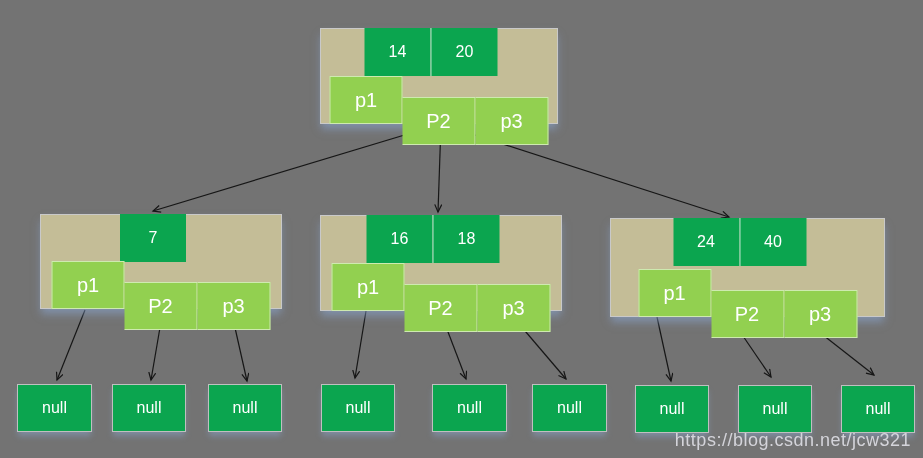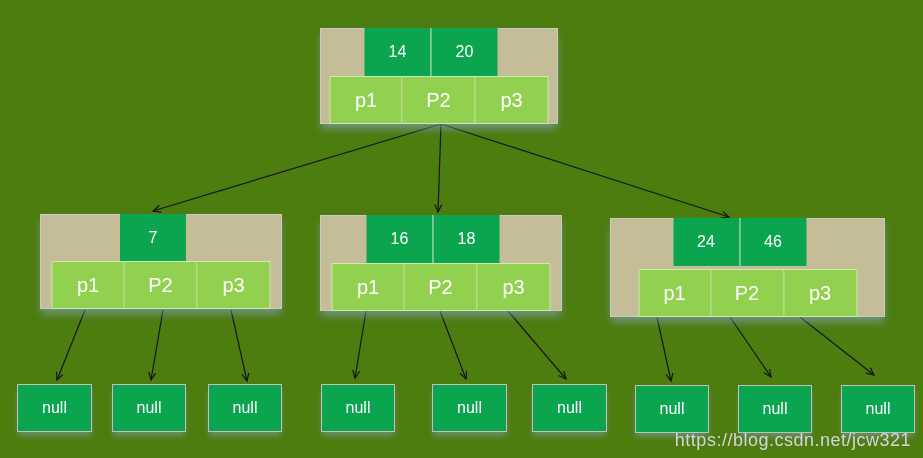--- a/index.html
+++ b/index.html
@@ -1,19 +1,19 @@
 <!DOCTYPE html>
 <html><head>
 <meta charset="utf-8">
 <style>
   html,body{margin:0;padding:0;background:#ffffff;}
   #canvas{
     position:relative;
     width:923px;height:458px;
-    background:#4d7c0f;
+    background:#737373;
     font-family:"Liberation Sans", sans-serif;
     overflow:hidden;
   }
   .bnode{
     position:absolute;
     background:#c4bd97;
     border:1px solid #c9c9c9;
     box-shadow:0 6px 8px -1px rgba(140,170,215,.55);
     box-sizing:border-box;
   }
@@ -35,21 +35,21 @@
     display:flex;height:48px;
   }
   .ptr{
     width:73px;height:100%;
     background:#92d050;
     color:#ffffff;font-size:20px;
     display:flex;align-items:center;justify-content:center;
     border:1px solid rgba(255,255,255,.55);
     box-sizing:border-box;
   }
-  .ptr + .ptr{border-left:none;}
+  .ptr + .ptr{border-left:none;margin-top:21px;}
   .leaf{
     position:absolute;
     width:74px;height:48px;
     background:#0ba54f;
     border:1px solid #c0c0c0;
     box-sizing:border-box;
     color:#ffffff;font-size:16px;
     display:flex;align-items:center;justify-content:center;
     box-shadow:0 5px 6px -1px rgba(140,170,215,.45);
   }
@@ -126,21 +126,21 @@
     <div class="ptrs">
       <div class="ptr">p1</div>
       <div class="ptr">P2</div>
       <div class="ptr">p3</div>
     </div>
   </div>
 
   <div class="bnode" style="left:610px;top:218px;width:275px;height:99px;">
     <div class="keys">
       <div class="key">24</div>
-      <div class="key">46</div>
+      <div class="key">40</div>
     </div>
     <div class="ptrs">
       <div class="ptr">p1</div>
       <div class="ptr">P2</div>
       <div class="ptr">p3</div>
     </div>
   </div>
 
   <div class="leaf" style="left:17px;top:384px;width:75px;">null</div>
   <div class="leaf" style="left:112px;top:384px;">null</div>

